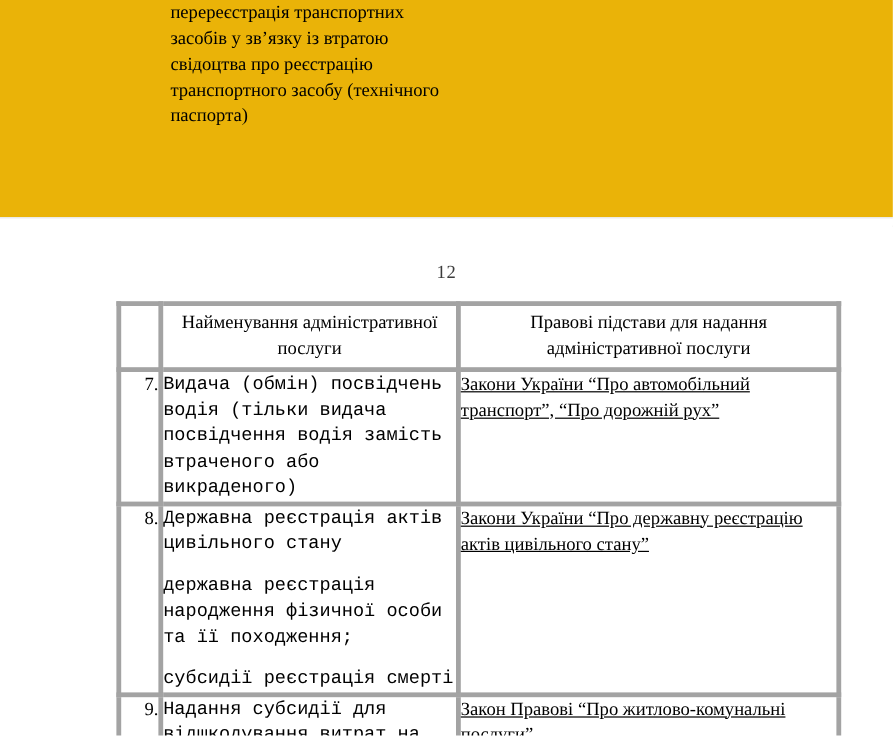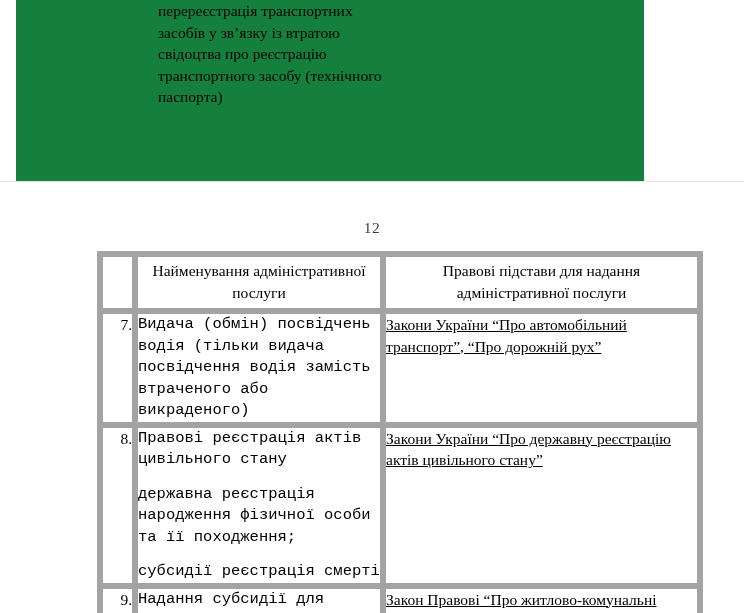--- a/index.html
+++ b/index.html
@@ -12,24 +12,24 @@
     height: 613px;
     font-family: "Liberation Serif", serif;
     color: #000000;
     position: relative;
     overflow: hidden;
   }
 
   
   .page-top {
     position: absolute;
-    left: 16px; top: 0;
-    width: 628px;
+    left: 0; top: 0;
+    width: 744px;
     height: 181px;
-    background: #15803d;
+    background: #eab308;
     box-sizing: border-box;
     overflow: hidden;
   }
   .page-top .cell-text {
     position: absolute;
     left: 142px;
     top: 0px;
     width: 236px;
     font-size: 15.5px;
     line-height: 21.5px;
@@ -72,21 +72,21 @@
     left: 97px;
     top: 64px;
     width: 600px;
     border-collapse: collapse;
     table-layout: fixed;
     font-size: 15.5px;
     line-height: 21.5px;
   }
   table.svc-table th,
   table.svc-table td {
-    border: 6px solid #a3a3a3;
+    border: 4px solid #a3a3a3;
     padding: 0;
     vertical-align: top;
   }
   table.svc-table thead th {
     text-align: center;
     font-weight: normal;
     padding: 3px 6px 5px 6px;
   }
   col.c-num { width: 35px; }
   col.c-name { width: 248px; }
@@ -140,21 +140,21 @@
         <td class="num">7.</td>
         <td class="name">
           <div>Видача (обмін) посвідчень водія (тільки видача посвідчення водія замість втраченого або викраденого)</div>
         </td>
         <td class="legal">Закони України “Про автомобільний транспорт”, “Про дорожній рух”</td>
       </tr>
 
       <tr>
         <td class="num">8.</td>
         <td class="name">
-          <div>Правові реєстрація актів цивільного стану</div>
+          <div>Державна реєстрація актів цивільного стану</div>
           <div class="sub-para">державна реєстрація народження фізичної особи та її походження;</div>
           <div class="sub-para">субсидії реєстрація смерті</div>
         </td>
         <td class="legal">Закони України “Про державну реєстрацію актів цивільного стану”</td>
       </tr>
 
       <tr>
         <td class="num">9.</td>
         <td class="name">
           <div>Надання субсидії для відшкодування витрат на водія житлово-комунальних послуг, придбання</div>

